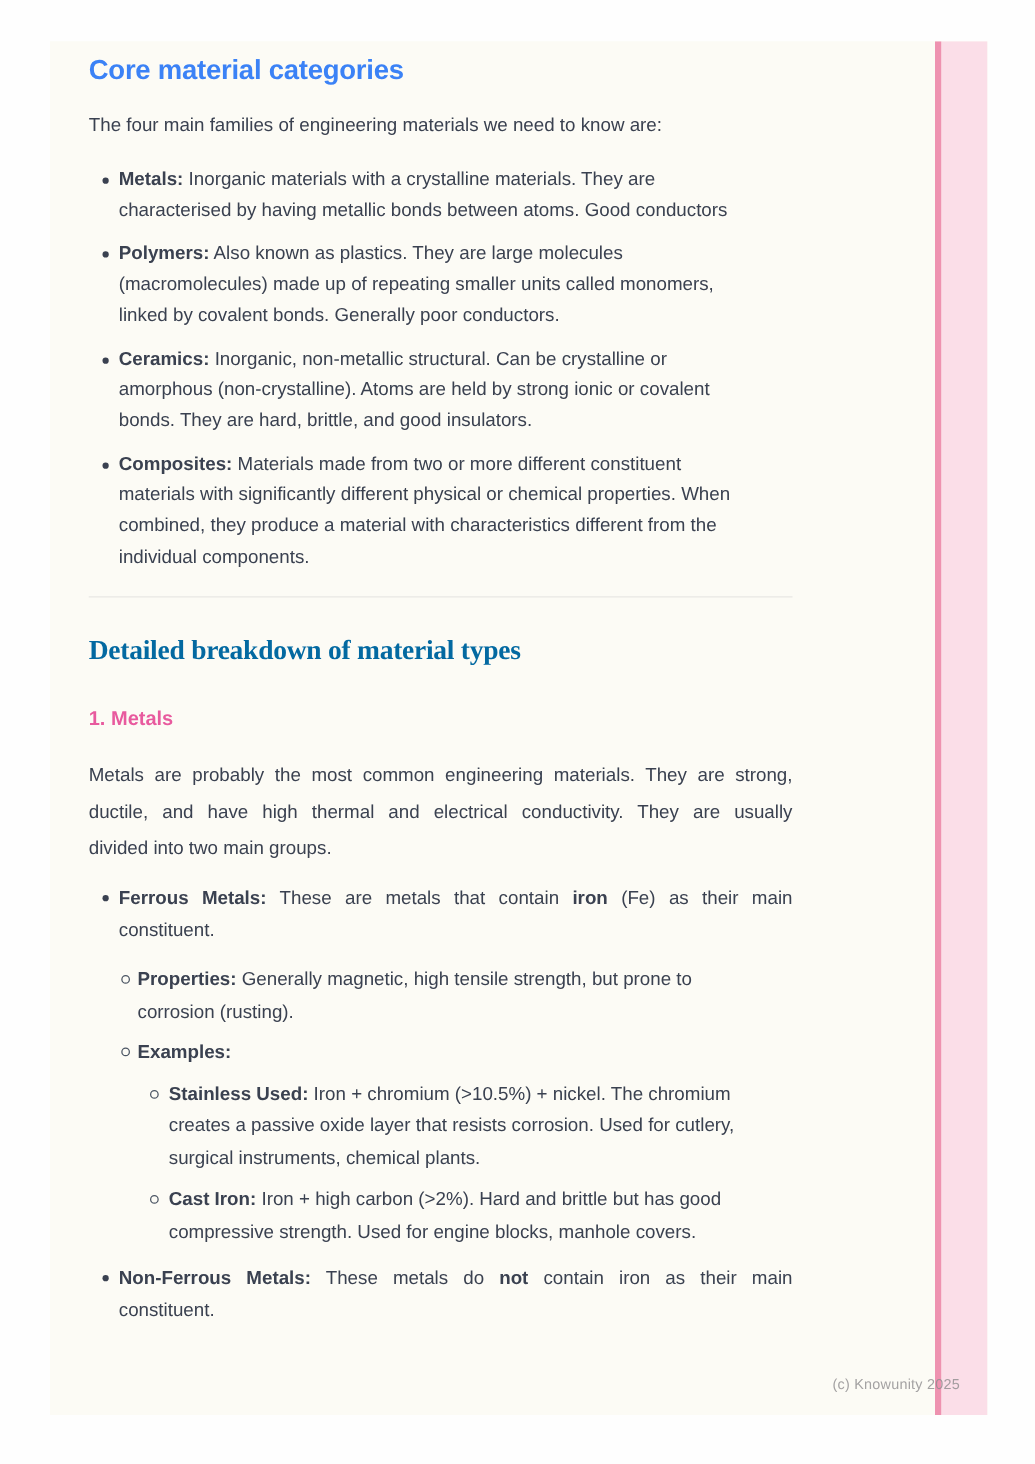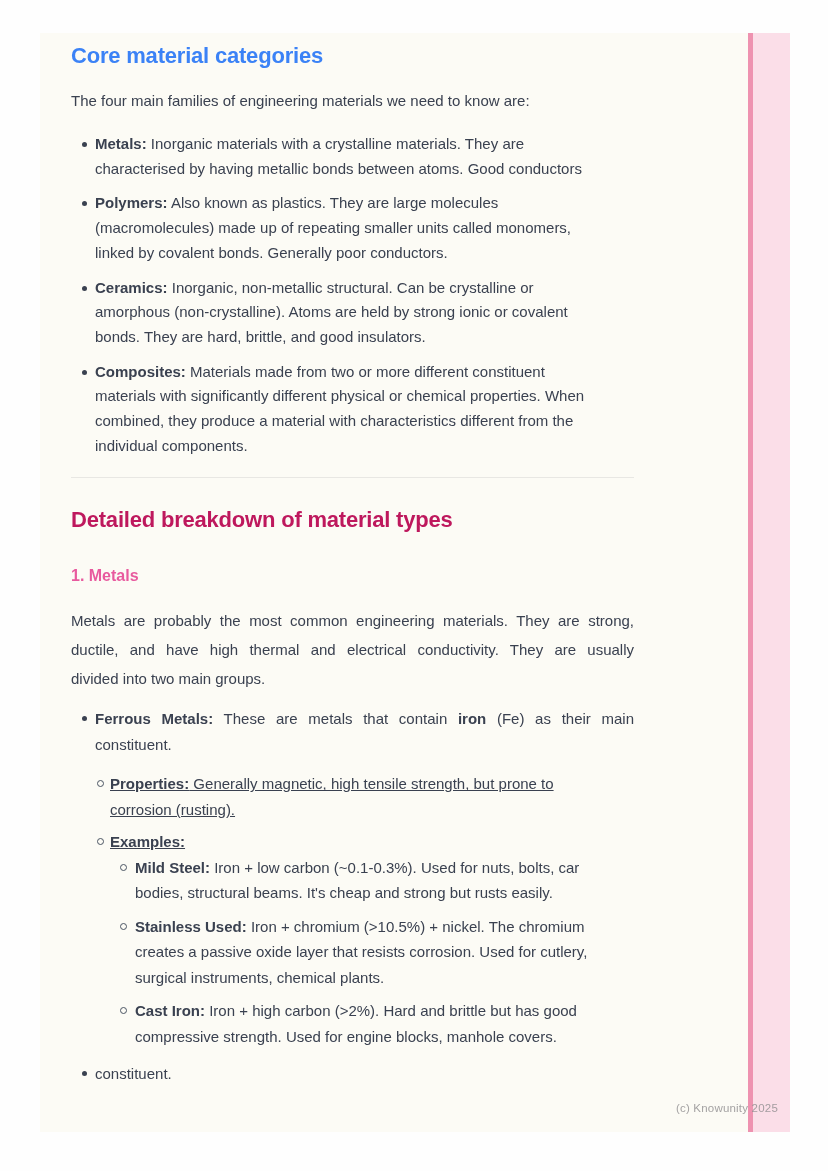--- a/index.html
+++ b/index.html
@@ -59,41 +59,41 @@
   .divider {
     border: none;
     border-top: 1px solid #e8e7e3;
     margin-top: 19px;
     height: 0;
   }
   .metals-intro { margin-top: 19px; line-height: 29px; }
   .jline { text-align: justify; text-align-last: justify; }
   .metals-list { margin-top: 13px; }
   .row-l1 { position: relative; padding-left: 24px; line-height: 26px; }
-  .row-l2 { position: relative; padding-left: 39px; line-height: 25.5px; margin-top: 13px; text-decoration: underline; }
+  .row-l2 { position: relative; padding-left: 39px; line-height: 25.5px; margin-top: 13px; }
   .row-l2.tight { margin-top: 7px; }
   .row-l3 { position: relative; padding-left: 64px; line-height: 25.5px; margin-top: 8px; }
   .row-l3.first { margin-top: 0; }
   .row-nf { margin-top: 12px; }
   .dot {
     position: absolute; left: 11px; top: 10px;
     width: 5px; height: 5px; border-radius: 50%;
     background: #3a4150;
   }
   .circle {
     position: absolute; top: 9px;
     width: 7px; height: 7px; border-radius: 50%;
     border: 1.4px solid #4b5563;
     background: transparent;
   }
   .row-l2 > .circle { left: 26px; }
   .row-l3 > .circle { left: 49px; }
   .watermark {
     position: absolute;
-    top: 1069px; right: 12px;
+    top: 1069px; right: 22px;
     z-index: 5;
     font-size: 11.5px;
     color: #8e8c8e;
     opacity: 0.8;
     letter-spacing: 0.2px;
   }
 </style>
 </head>
 <body>
 
@@ -109,21 +109,21 @@
 
     <div class="core-list">
       <div class="row"><span class="dot"></span><span class="term">Metals:</span><span> Inorganic materials with a crystalline materials. They are</span><span class="ln">characterised by having metallic bonds between atoms. Good conductors</span></div>
       <div class="row"><span class="dot"></span><span class="term">Polymers:</span><span> Also known as plastics. They are large molecules</span><span class="ln">(macromolecules) made up of repeating smaller units called monomers,</span><span class="ln">linked by covalent bonds. Generally poor conductors.</span></div>
       <div class="row"><span class="dot"></span><span class="term">Ceramics:</span><span> Inorganic, non-metallic structural. Can be crystalline or</span><span class="ln">amorphous (non-crystalline). Atoms are held by strong ionic or covalent</span><span class="ln">bonds. They are hard, brittle, and good insulators.</span></div>
       <div class="row"><span class="dot"></span><span class="term">Composites:</span><span> Materials made from two or more different constituent</span><span class="ln">materials with significantly different physical or chemical properties. When</span><span class="ln">combined, they produce a material with characteristics different from the</span><span class="ln">individual components.</span></div>
     </div>
 
     <hr class="divider">
 
-    <div class="h-main accent detail" style="color: #be185d;">Detailed breakdown of material types</div>
+    <div class="h-main accent detail" style="color: #0369a1; font-family: Liberation Serif, serif;">Detailed breakdown of material types</div>
 
     <div class="h-sub accent" style="color: rgb(232, 90, 158);">1. Metals</div>
 
     <div class="metals-intro">
         <span class="ln jline">Metals are probably the most common engineering materials. They are strong,</span>
         <span class="ln jline">ductile, and have high thermal and electrical conductivity. They are usually</span>
         <span class="ln">divided into two main groups.</span>
       </div>
 
     <div class="metals-list">
@@ -131,28 +131,28 @@
       <div class="row-l1">
           <span class="dot"></span>
           <span class="ln jline"><span class="term">Ferrous Metals:</span><span> These are metals that contain </span><span class="b">iron</span><span> (Fe) as their main</span></span>
           <span class="ln">constituent.</span>
         </div>
 
       <div class="row-l2"><span class="circle"></span><span class="term">Properties:</span><span> Generally magnetic, high tensile strength, but prone to</span><span class="ln">corrosion (rusting).</span></div>
 
       <div class="row-l2 tight"><span class="circle"></span><span class="term">Examples:</span></div>
 
-      <div class="row-l3 first"><span class="circle"></span><span class="term">Mild Steel:</span><span> Iron + low carbon (~0.1-0.3%). Used for nuts, bolts, car</span><span class="ln">bodies, structural beams. It's cheap and strong but rusts easily.</span></div>
 
       <div class="row-l3"><span class="circle"></span><span class="term">Stainless Used:</span><span> Iron + chromium (&gt;10.5%) + nickel. The chromium</span><span class="ln">creates a passive oxide layer that resists corrosion. Used for cutlery,</span><span class="ln">surgical instruments, chemical plants.</span></div>
 
       <div class="row-l3"><span class="circle"></span><span class="term">Cast Iron:</span><span> Iron + high carbon (&gt;2%). Hard and brittle but has good</span><span class="ln">compressive strength. Used for engine blocks, manhole covers.</span></div>
 
       <div class="row-l1 row-nf">
           <span class="dot"></span>
+          <span class="ln jline"><span class="term">Non-Ferrous Metals:</span><span> These metals do </span><span class="b">not</span><span> contain iron as their main</span></span>
           <span class="ln">constituent.</span>
         </div>
 
     </div>
   </div>
 
   <div class="watermark">(c) Knowunity 2025</div>
 </div>
 
 </body></html>

